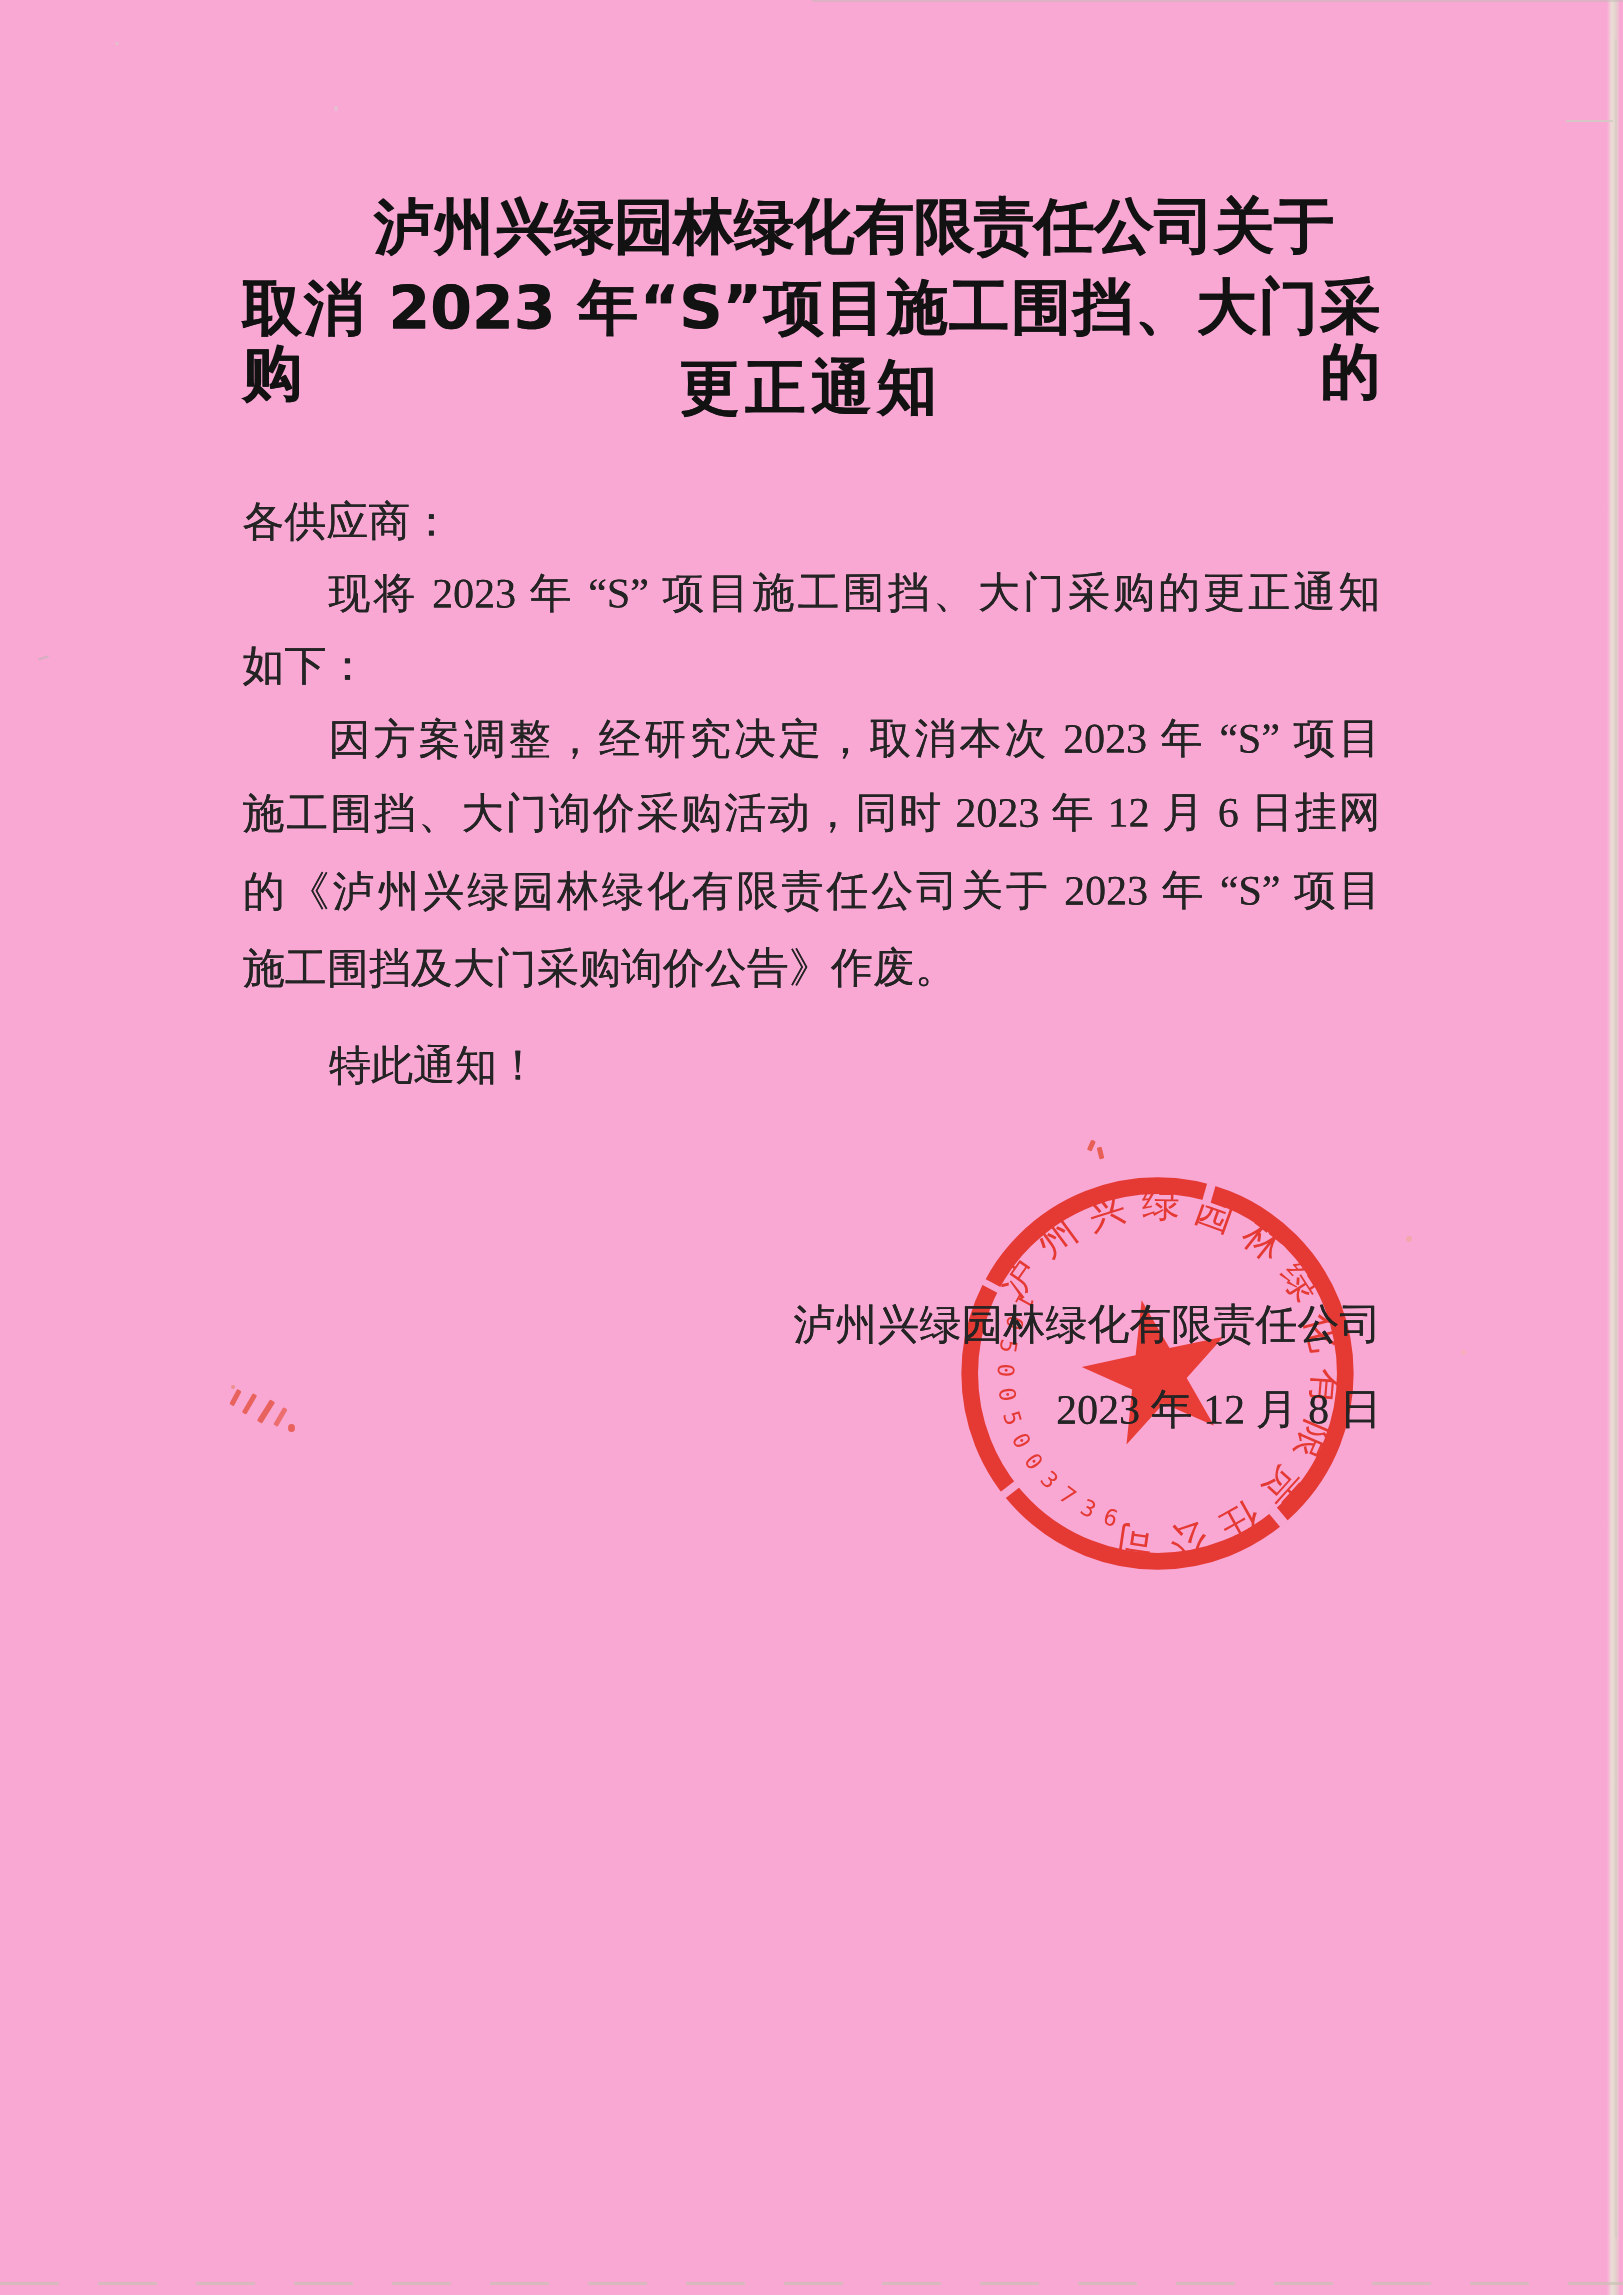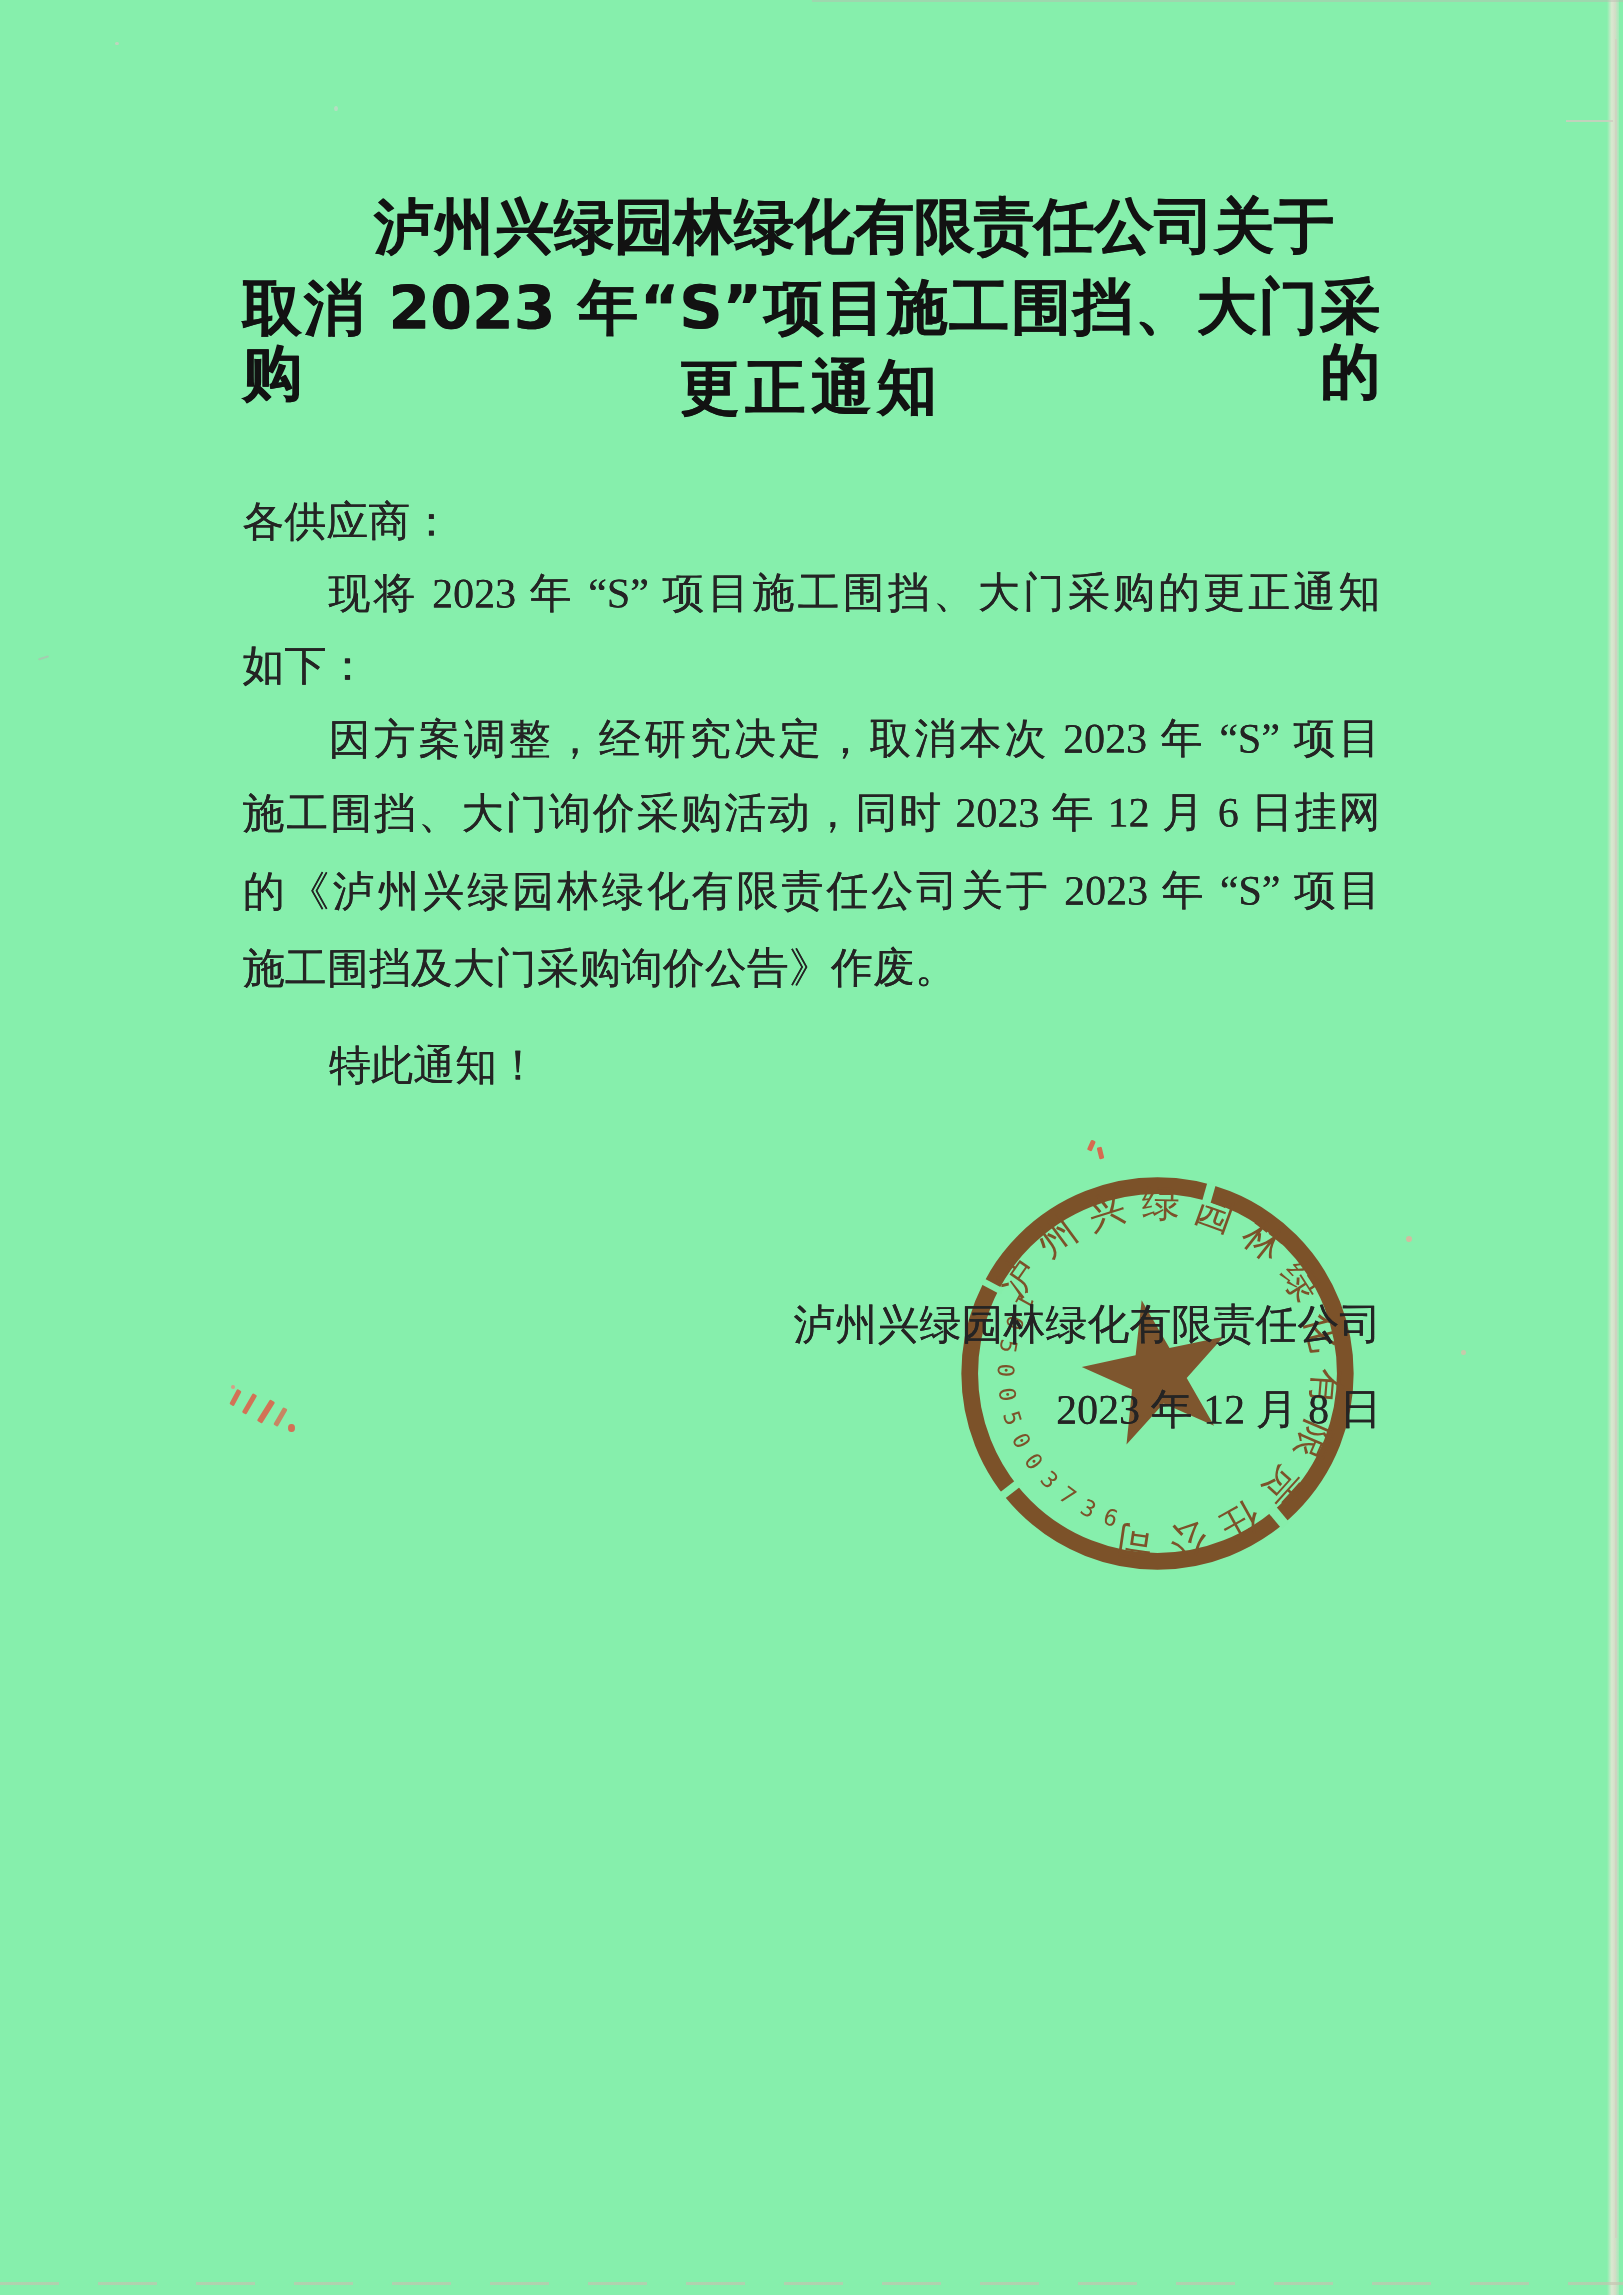--- a/index.html
+++ b/index.html
@@ -1,19 +1,19 @@
 <!DOCTYPE html>
 <html style="font-size:10.5px"><head>
 <meta charset="utf-8">
 <style>
   html,body{margin:0;padding:0;background:#9a9a9a;}
   .page{
     position:relative;
     width:1623px;height:2295px;
-    background:#86efac;
+    background:#f9a8d4;
     overflow:hidden;
     font-family:"Liberation Serif","DejaVu Serif",serif;
     color:#1f1f1f;
   }
   .content{position:absolute;inset:0;transform:rotate(-0.08deg);}
   .tline,.bline{position:absolute;left:243px;width:1138px;white-space:nowrap;}
   .tline{
     font-family:"DejaVu Sans","Liberation Sans",sans-serif;
     font-weight:900;font-size:60px;line-height:65px;color:#121212;
     text-shadow:0.7px 0 0 #121212;

